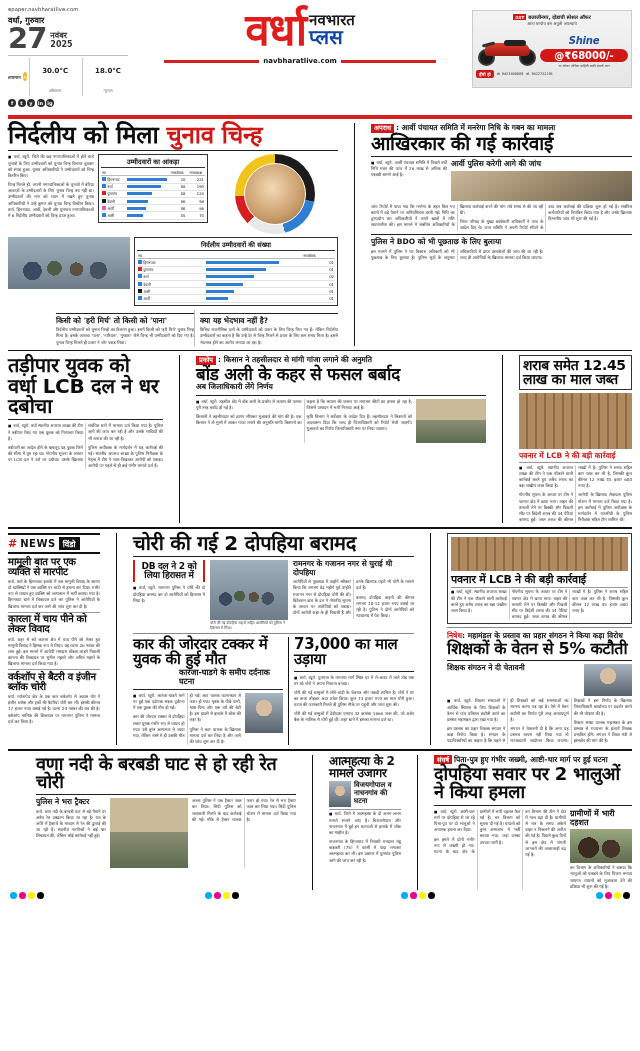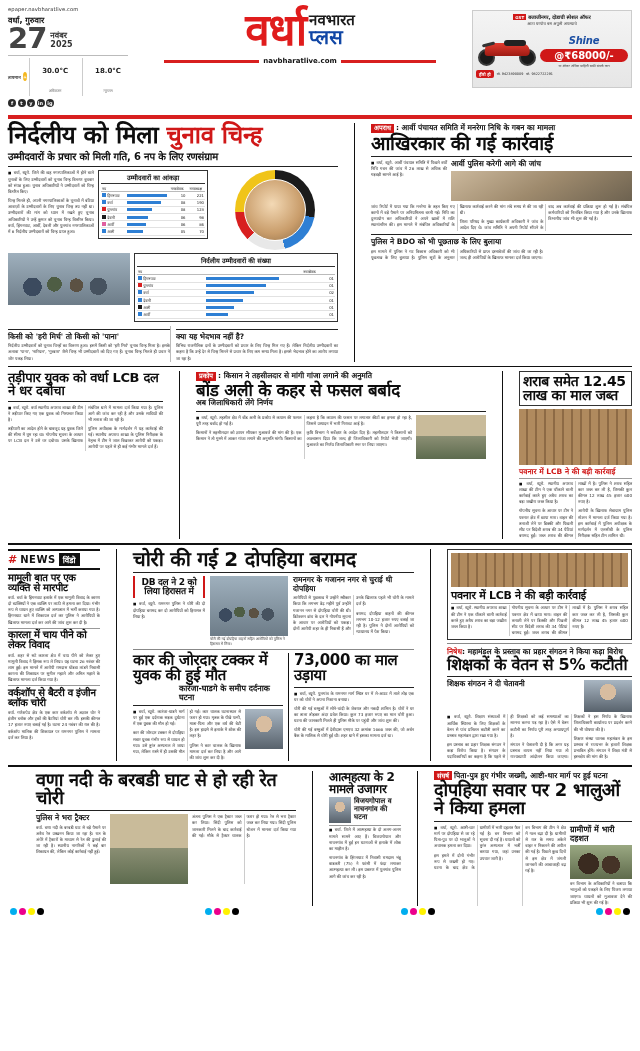--- a/index.html
+++ b/index.html
@@ -243,21 +243,20 @@
 
   <div class="red-rule"></div>
 
   <div class="content">
     <div class="band">
 
       <div style="width:330px;flex:0 0 330px;">
         <h1 class="hl lead-hl">
           <span>निर्दलीय को मिला </span><span class="red">चुनाव चिन्ह</span>
         </h1>
-        <div class="lead-sub">उम्मीदवारों के प्रचार को मिली गति, 6 नप के लिए रणसंग्राम</div>
         <div class="rule"></div>
 
         <div style="display:flex;gap:4px;">
           <div style="width:86px;flex:0 0 86px;">
             <p class="body-txt bullet">वर्धा, ब्यूरो. जिले की छह नगरपालिकाओं में होने वाले चुनावों के लिए उम्मीदवारों को चुनाव चिन्ह वितरण बुधवार को संपन्न हुआ। चुनाव अधिकारियों ने उम्मीदवारों को चिन्ह वितरित किए।</p>
             <p class="body-txt" style="margin-top:3px;">चिन्ह मिलते ही, अपनी नगरपालिकाओं के चुनावों में बंटिया आवाज़ों के उम्मीदवारों के लिए चुनाव चिन्ह तय नहीं था। उम्मीदवारों की मांग को ध्यान में रखते हुए चुनाव अधिकारियों ने उन्हें कुमार को चुनाव चिन्ह वितरित किया। वर्धा, हिंगनघाट, आर्वी, देवली और पुलगांव नगरपालिकाओं में 6 निर्दलीय उम्मीदवारों को चिन्ह प्राप्त हुआ।</p>
           </div>
 
           <div style="width:110px;flex:0 0 110px;">
             <div class="dt">
@@ -388,21 +387,21 @@
                       </td>
                       <td class="num">01</td>
                     </tr>
                   </tbody>
               </table>
             </div>
           </div>
         </div>
 
         <div style="display:flex;gap:5px;margin-top:4px;">
-          <div style="flex:1;border-right:.5px solid #bbb;padding-right:0;">
+          <div style="flex:1;border-right:.5px solid #bbb;padding-right:0;margin-left:48px;">
             <div class="rule"></div>
             <h3 class="sub-hd">किसी को 'हरी मिर्च' तो किसी को 'पाना'</h3>
             <p class="body-txt" style="margin-top:2px;">निर्दलीय उम्मीदवारों को चुनाव चिन्हों का वितरण हुआ। इसमें किसी को 'हरी मिर्च' चुनाव चिन्ह मिला है। इसके अलावा 'पाना', 'नारियल', 'गुब्बारा' जैसे चिन्ह भी उम्मीदवारों को दिए गए हैं। चुनाव चिन्ह मिलते ही प्रचार ने जोर पकड़ लिया।</p>
           </div>
           <div style="flex:1;">
             <div class="rule"></div>
             <h3 class="sub-hd">क्या यह भेदभाव नहीं है?</h3>
             <p class="body-txt" style="margin-top:2px;">विभिन्न राजनीतिक दलों के उम्मीदवारों को प्रचार के लिए चिन्ह मिल गए हैं। लेकिन निर्दलीय उम्मीदवारों का कहना है कि उन्हें देर से चिन्ह मिलने से प्रचार के लिए कम समय मिला है। इससे भेदभाव होने का आरोप लगाया जा रहा है।</p>
           </div>
         </div>
@@ -438,21 +437,21 @@
           <p class="body-txt">इस मामले में पुलिस ने गट विकास अधिकारी को भी पूछताछ के लिए बुलाया है। पुलिस सूत्रों के अनुसार अधिकारियों से प्राप्त दस्तावेजों की जांच की जा रही है। जल्द ही आरोपियों के खिलाफ मामला दर्ज किया जाएगा।</p>
         </div>
       </div>
     </div>
 
     <div class="sep-h"></div>
 
     <div class="band">
 
       <div style="width:155px;flex:0 0 155px;">
-        <h2 class="hl" style="font-size:13px;">तड़ीपार युवक को वर्धा LCB दल ने धर दबोचा</h2>
+        <h2 class="hl" style="font-size:20px;">तड़ीपार युवक को वर्धा LCB दल ने धर दबोचा</h2>
         <div class="rule"></div>
         <div class="cols2">
           <p class="body-txt bullet">वर्धा, ब्यूरो. वर्धा स्थानीय अपराध शाखा की टीम ने तड़ीपार किए गए एक युवक को गिरफ्तार किया है।</p>
           <p class="body-txt" style="margin-top:3px;">तड़ीपारी का आदेश होने के बावजूद यह युवक जिले की सीमा में घूम रहा था। गोपनीय सूचना के आधार पर LCB दल ने उसे धर दबोचा। उसके खिलाफ संबंधित थाने में मामला दर्ज किया गया है। पुलिस आगे की जांच कर रही है और उसके साथियों की भी तलाश की जा रही है।</p>
           <p class="body-txt" style="margin-top:3px;">पुलिस अधीक्षक के मार्गदर्शन में यह कार्रवाई की गई। स्थानीय अपराध शाखा के पुलिस निरीक्षक के नेतृत्व में टीम ने जाल बिछाकर आरोपी को पकड़ा। आरोपी पर पहले से ही कई गंभीर मामले दर्ज हैं।</p>
         </div>
       </div>
 
       <div class="sep-v"></div>
 

